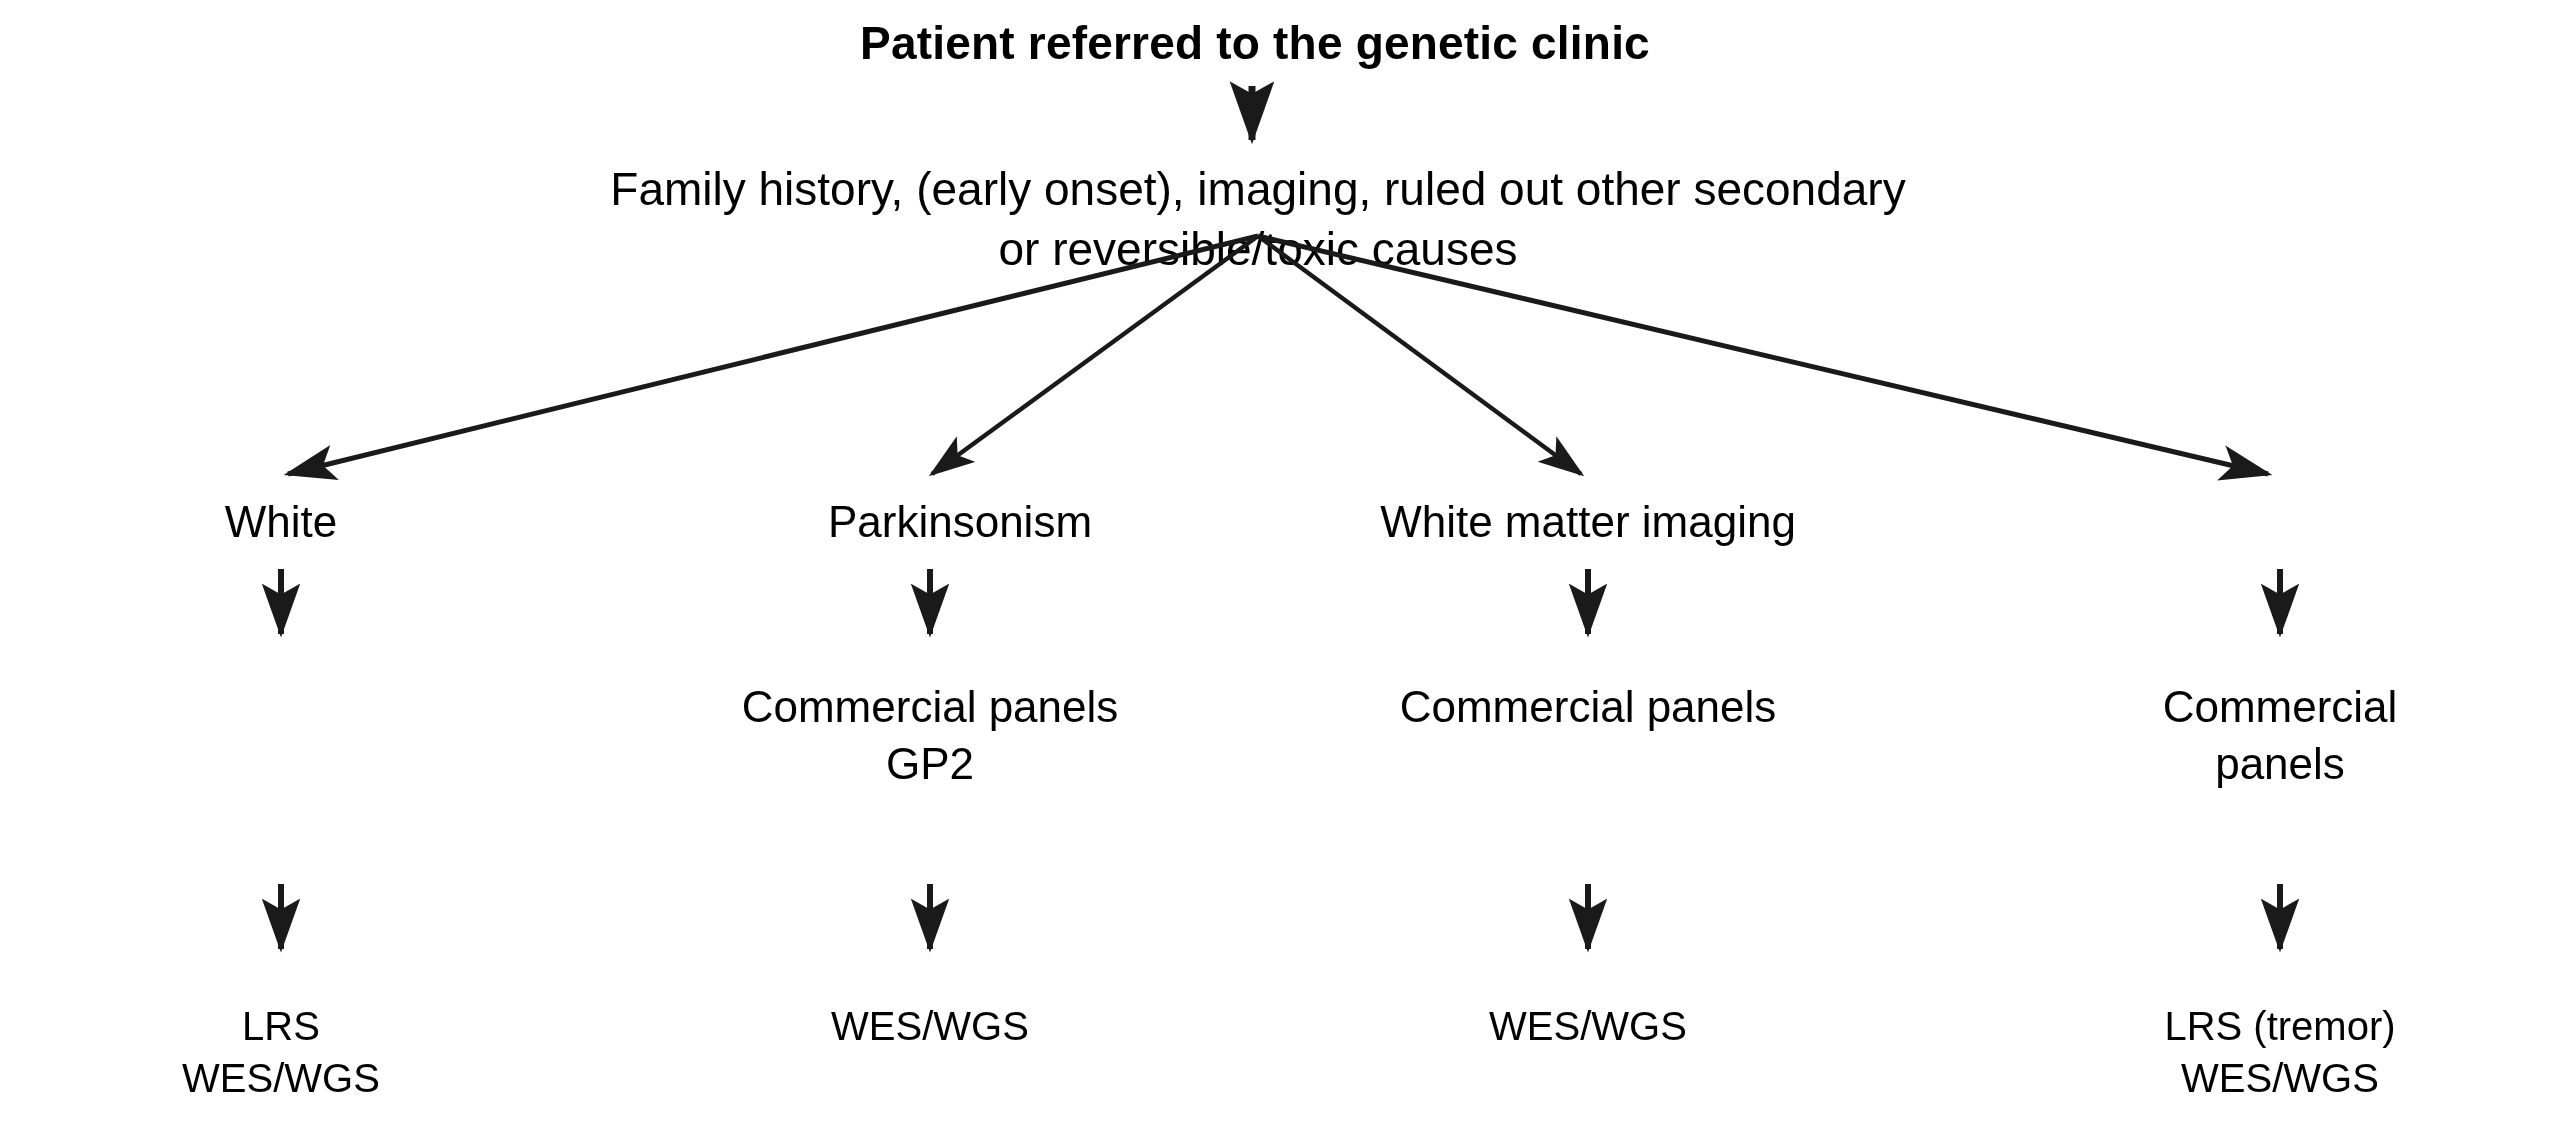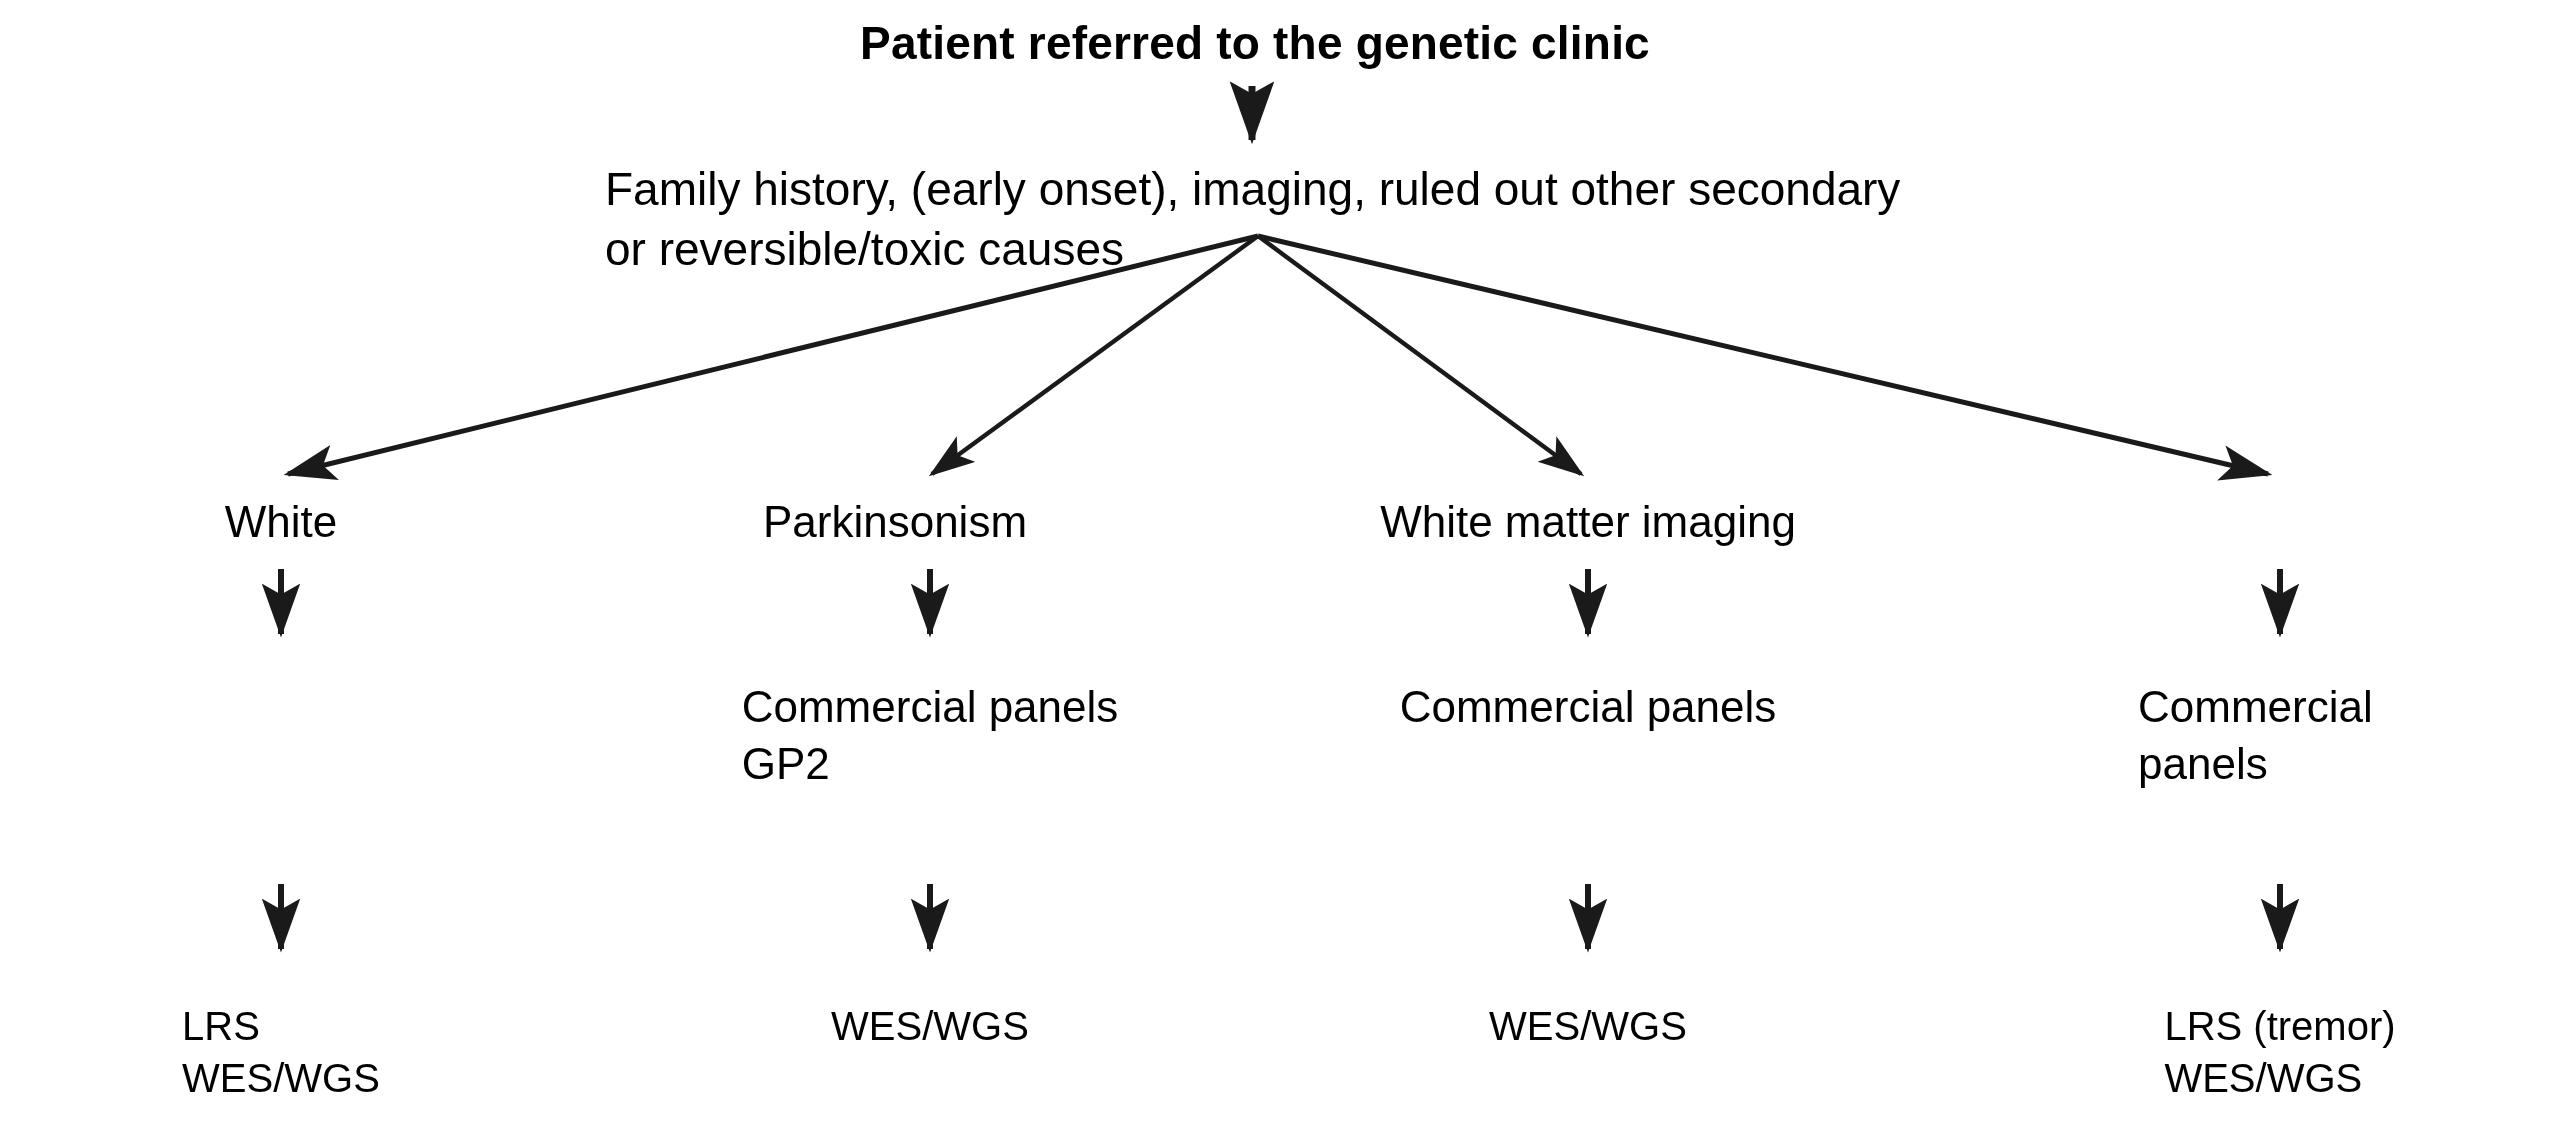--- a/index.html
+++ b/index.html
@@ -11,20 +11,21 @@
     position: relative;
     width: 2564px;
     height: 1142px;
     background: #ffffff;
     font-family: "Liberation Sans", sans-serif;
     color: #000000;
     overflow: hidden;
   }
   .node {
     position: absolute;
+    text-align: center;
     line-height: 1.30;
     white-space: pre-line;
     color: #000000;
     transform: translateX(-50%);
   }
   #title {
     top: 14px;
     left: 1255px;
     font-size: 46px;
     font-weight: bold;
@@ -91,21 +92,21 @@
     <line x1="281" y1="884" x2="281" y2="949" stroke="#1a1a1a" stroke-width="6" marker-end="url(#ah)"></line>
     <line x1="930" y1="884" x2="930" y2="949" stroke="#1a1a1a" stroke-width="6" marker-end="url(#ah)"></line>
     <line x1="1588" y1="884" x2="1588" y2="949" stroke="#1a1a1a" stroke-width="6" marker-end="url(#ah)"></line>
     <line x1="2280" y1="884" x2="2280" y2="949" stroke="#1a1a1a" stroke-width="6" marker-end="url(#ah)"></line>
   </svg>
 
   <div class="node branch-label" style="left:281px">White</div>
   <div class="node seq-text" style="left:281px">LRS
 WES/WGS</div>
 
-  <div class="node branch-label" style="left:895px">Parkinsonism</div>
+  <div class="node branch-label" style="left:960px">Parkinsonism</div>
   <div class="node panel-text" style="left:930px">Commercial panels
 GP2</div>
   <div class="node seq-text" style="left:930px">WES/WGS</div>
 
   <div class="node branch-label" style="left:1588px">White matter imaging</div>
   <div class="node panel-text" style="left:1588px">Commercial panels</div>
   <div class="node seq-text" style="left:1588px">WES/WGS</div>
 
   <div class="node panel-text" style="left:2280px">Commercial panels</div>
   <div class="node seq-text" style="left:2280px">LRS (tremor)

